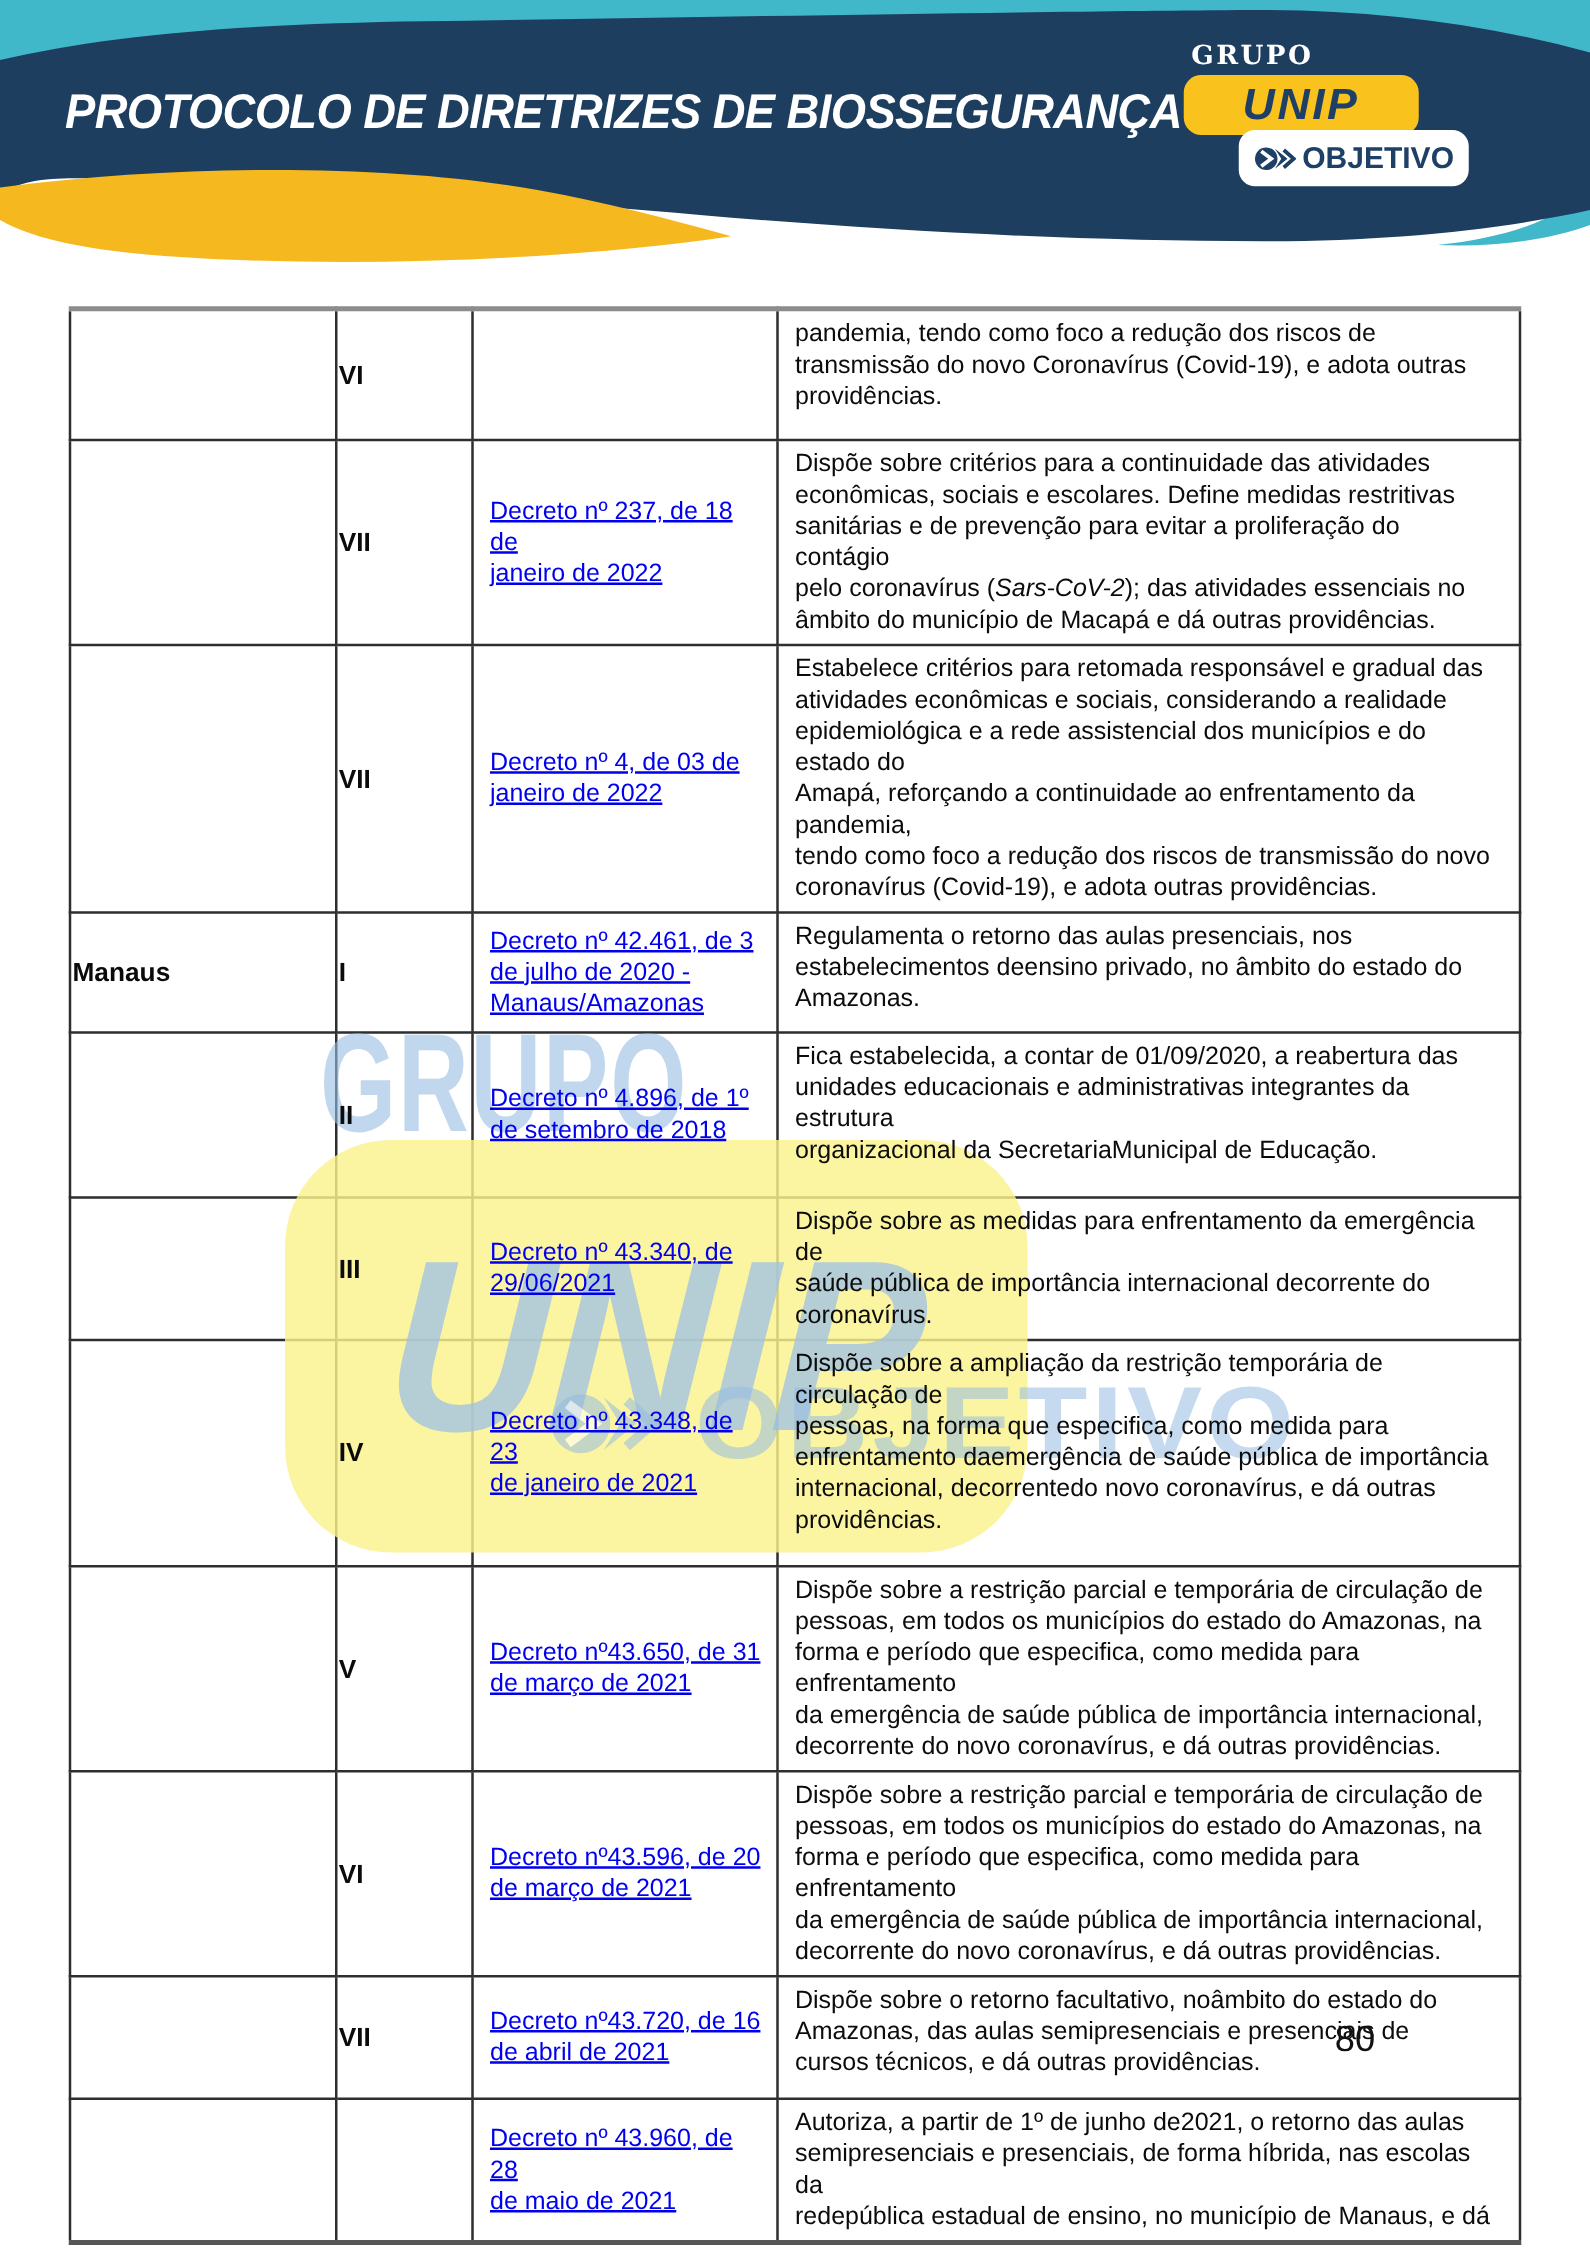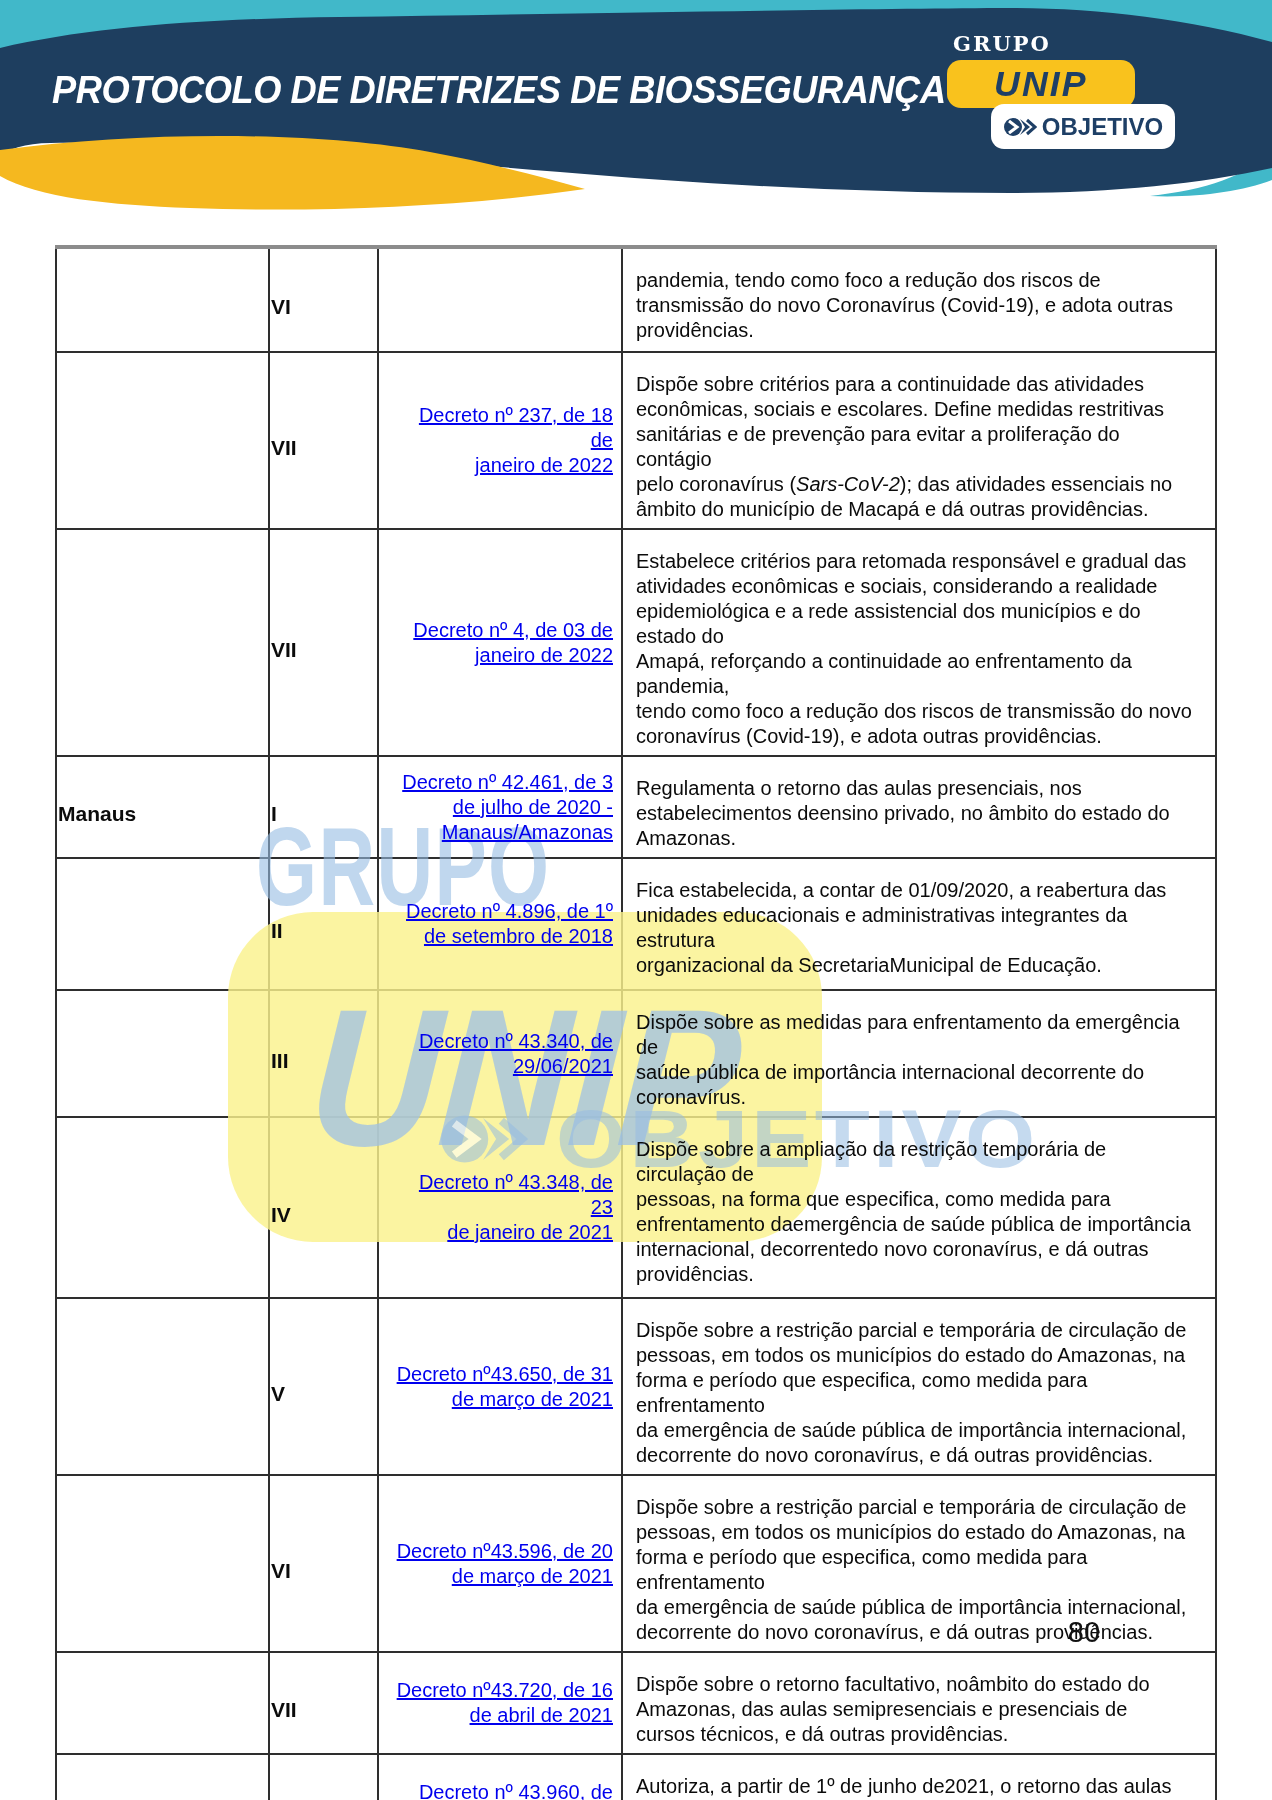--- a/index.html
+++ b/index.html
@@ -72,24 +72,24 @@
     position:absolute;left:55px;top:245px;width:1160px;
     border-collapse:collapse;table-layout:fixed;
     border-top:4px solid #8c8c8c;
     border-bottom:4px solid #565656;
     border-left:2px solid #4a4a4a;
     border-right:2px solid #4a4a4a;
   }
   .decree-table td{border:2px solid #2e2e2e;vertical-align:middle;}
   td.c-city{text-align:left;}
   td.c-num{text-align:left;}
-  td.c-decree{padding:4px 8px 4px 13px;text-align:right;}
+  td.c-decree{padding:4px 8px 4px 13px;}
   td.c-desc{vertical-align:top;padding:6px 18px 6px 13px;}
   .cell-text{position:relative;z-index:3;display:inline-block;white-space:pre-line;
-    font-size:20px;line-height:25px;color:#0b0b0b;margin-top:13px;}
+    font-size:20px;line-height:25px;color:#0b0b0b;}
   .city-text,.num-text{font-weight:bold;font-size:21px;white-space:normal;}
   .desc-text em{font-style:italic;}
   .decree-link{
     position:relative;z-index:3;display:inline-block;white-space:pre-line;
     font-size:20px;line-height:25px;color:#0000ee;text-decoration:underline;cursor:pointer;
   }
   
   .page-number{
     position:absolute;left:1056px;top:1616px;width:56px;z-index:3;
     font-size:29px;color:#111111;text-align:center;

